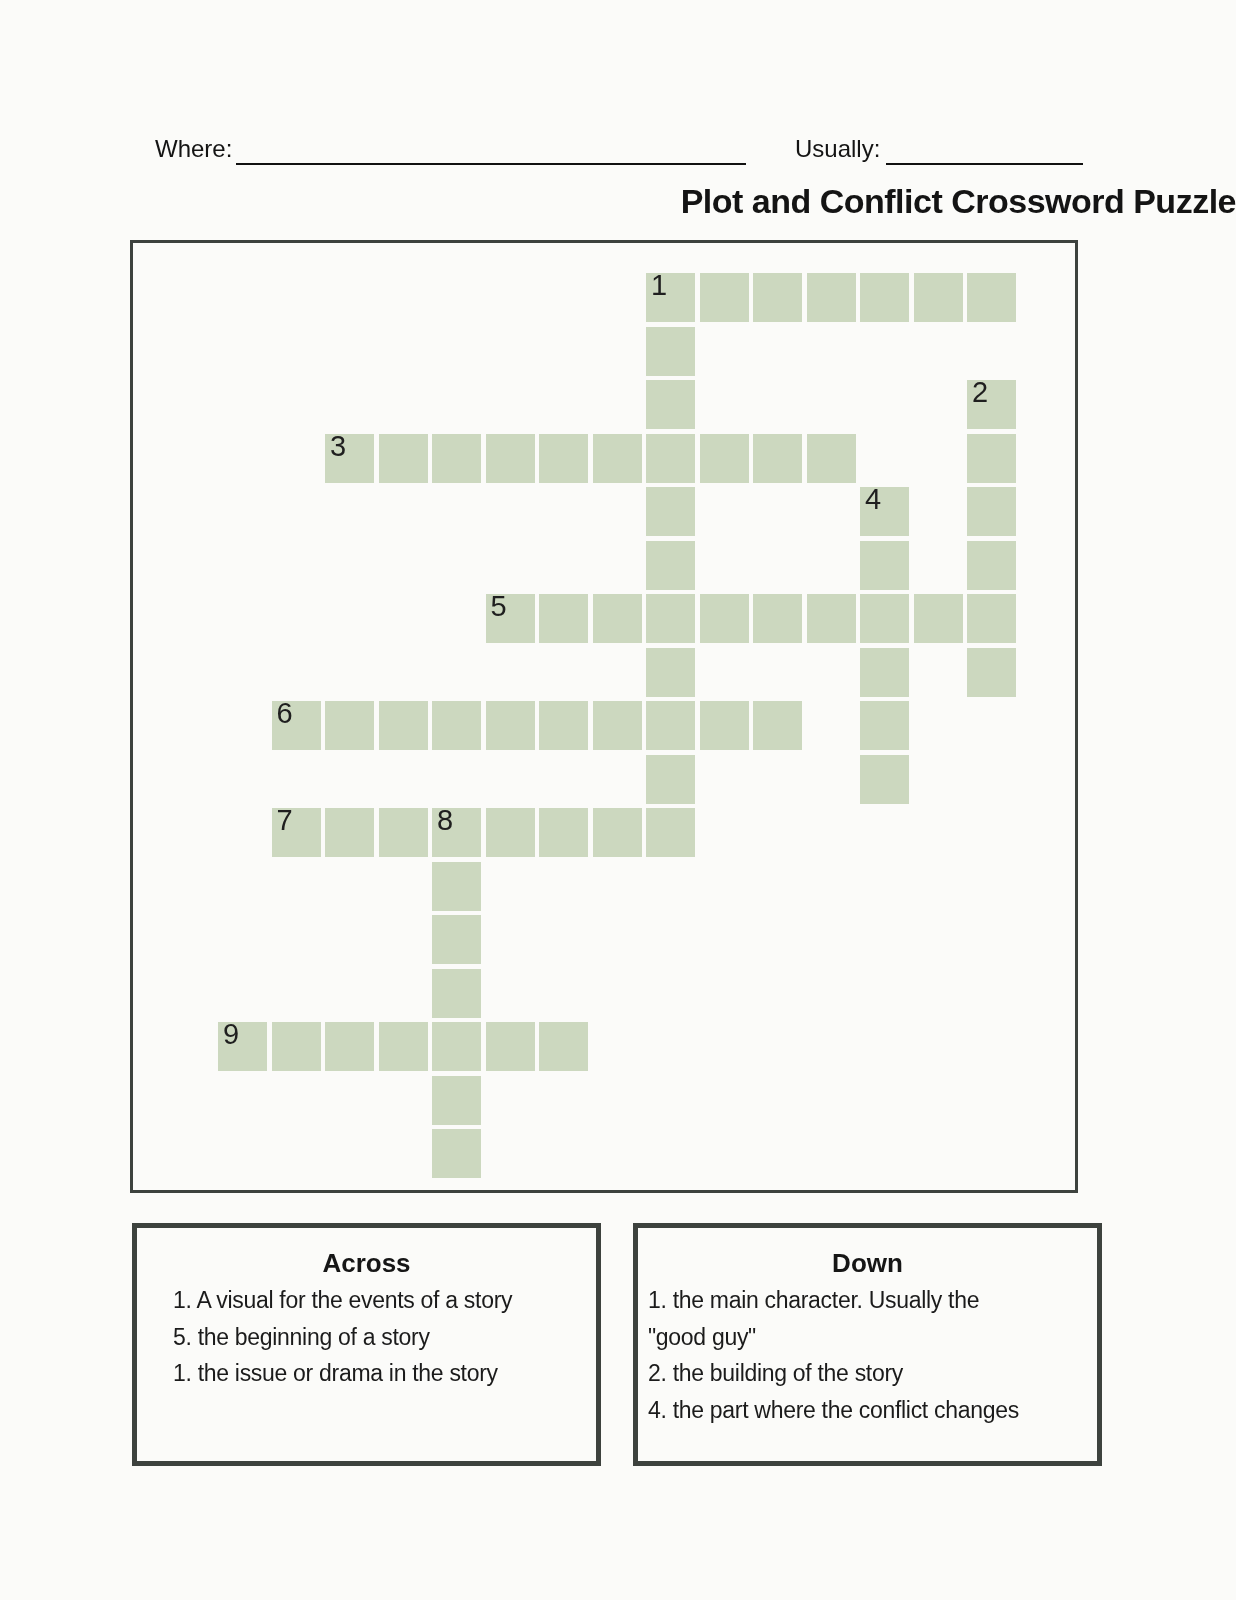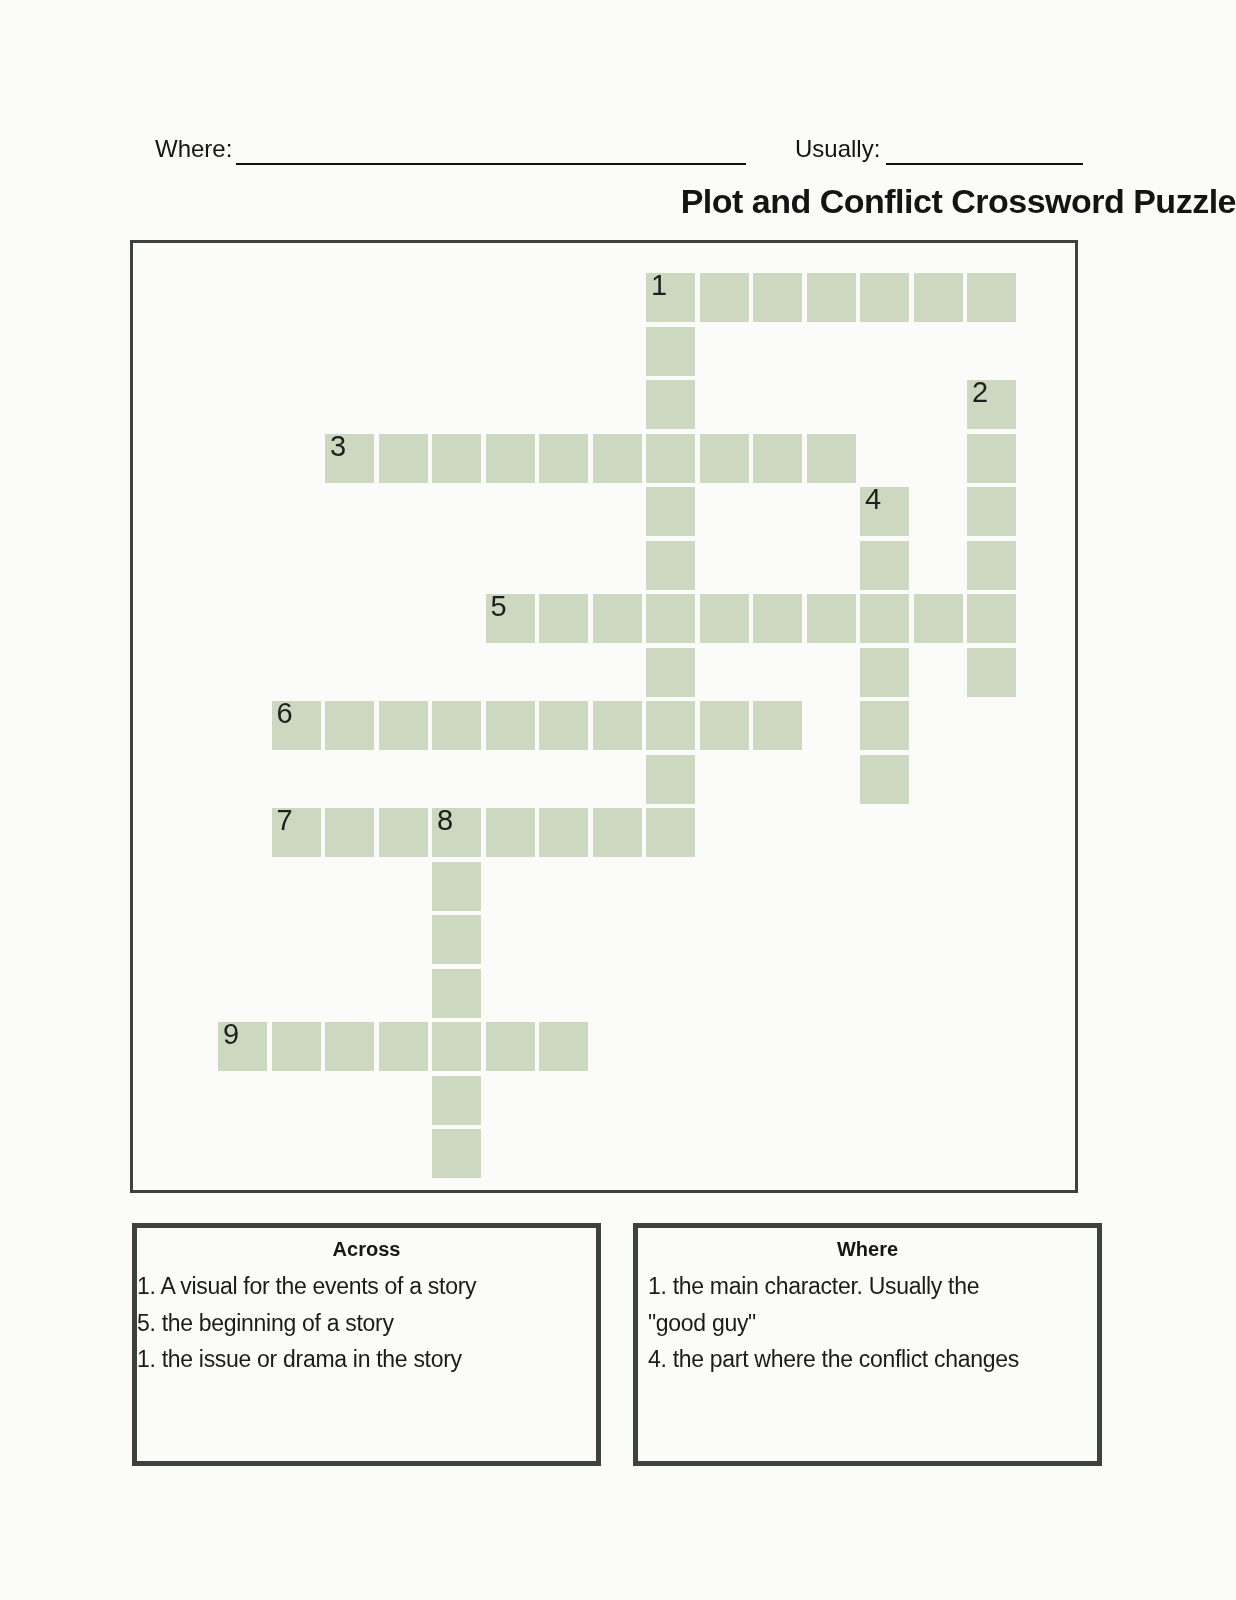--- a/index.html
+++ b/index.html
@@ -33,25 +33,25 @@
     margin:-2px 0 0 5px;color:#1f1f1f;
   }
   
   .clue-box{
     position:absolute;top:1223px;width:469px;height:243px;
     border:5px solid #3d423e;box-sizing:border-box;background:transparent;
   }
   .clue-box.across{left:132px;}
   .clue-box.down{left:633px;}
   .clue-title{
-    text-align:center;font-size:20px;font-weight:bold;color:#161616;
-    margin-top:2px;line-height:38px;
+    text-align:center;font-size:26px;font-weight:bold;color:#161616;
+    margin-top:16px;line-height:38px;
   }
   .clue-list{margin:0;padding:0 4px 0 10px;}
-  .clue-box.across .clue-list{padding-left:0;}
+  .clue-box.across .clue-list{padding-left:36px;}
   .clue{
     font-size:23px;line-height:36.5px;letter-spacing:-0.3px;color:#1b1b1b;
     white-space:pre-line;
   }
 </style>
 </head>
 <body>
 
 <div class="name-label">Where:</div>
 <div class="name-line"></div>
@@ -158,19 +158,20 @@
 <div class="clue-box across">
   <div class="clue-title">Across</div>
   <div class="clue-list">
       <div class="clue">1. A visual for the events of a story</div>
       <div class="clue">5. the beginning of a story</div>
       <div class="clue">1. the issue or drama in the story</div>
     </div>
 </div>
 
 <div class="clue-box down">
-  <div class="clue-title">Where</div>
+  <div class="clue-title">Down</div>
   <div class="clue-list">
       <div class="clue">1. the main character. Usually the
 "good guy"</div>
+      <div class="clue">2. the building of the story</div>
       <div class="clue">4. the part where the conflict changes</div>
     </div>
 </div>
 
 </body></html>

